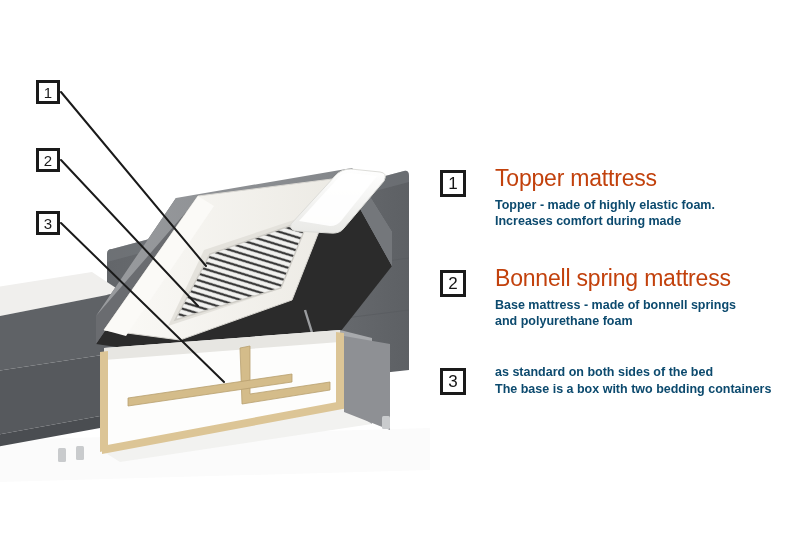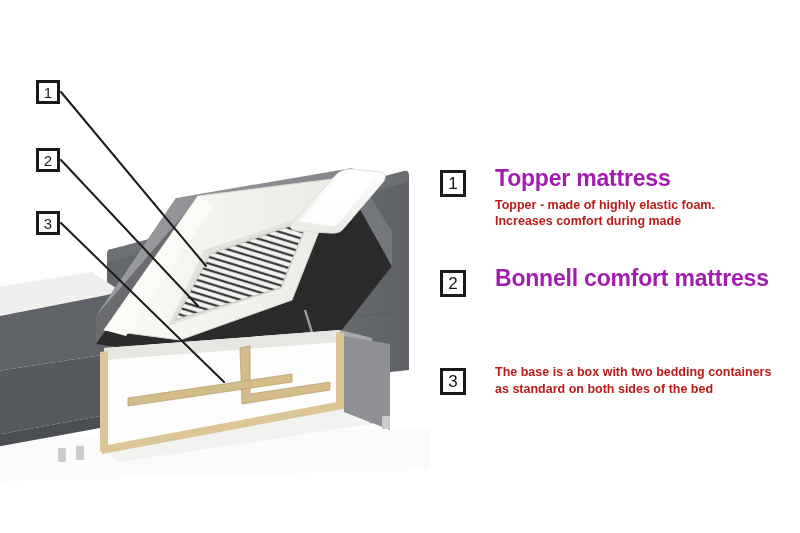--- a/index.html
+++ b/index.html
@@ -80,31 +80,31 @@
     font-size: 17px;
     font-weight: 400;
     color: #141414;
     line-height: 1;
   }
   .legend-body {
     margin-left: 57px;
   }
   .legend-title {
     font-size: 23px;
-    font-weight: bold;
-    color: #a21caf;
+    font-weight: normal;
+    color: #c2410c;
     line-height: 1.12;
     letter-spacing: -0.2px;
     margin: 0 0 5px 0;
     white-space: nowrap;
   }
   .legend-desc {
     font-size: 12.5px;
     font-weight: bold;
-    color: #b91c1c;
+    color: #0c4a6e;
     line-height: 1.32;
     margin: 0;
   }
   .legend-desc span {
     display: block;
     white-space: nowrap;
   }
 </style>
 </head>
 <body>
@@ -258,28 +258,32 @@
         <div class="legend-desc">
           <span>Topper - made of highly elastic foam.</span>
           <span>Increases comfort during made</span>
         </div>
       </div>
     </div>
 
     <div class="legend-item" style="top:266px;">
       <div class="legend-badge">2</div>
       <div class="legend-body">
-        <div class="legend-title">Bonnell comfort mattress</div>
+        <div class="legend-title">Bonnell spring mattress</div>
+        <div class="legend-desc">
+          <span>Base mattress - made of bonnell springs</span>
+          <span>and polyurethane foam</span>
+        </div>
       </div>
     </div>
 
     <div class="legend-item" style="top:364px;">
       <div class="legend-badge">3</div>
       <div class="legend-body">
         <div class="legend-desc">
+          <span>as standard on both sides of the bed</span>
           <span>The base is a box with two bedding containers</span>
-          <span>as standard on both sides of the bed</span>
         </div>
       </div>
     </div>
 
   </div>
 </div>
 
 </body></html>

